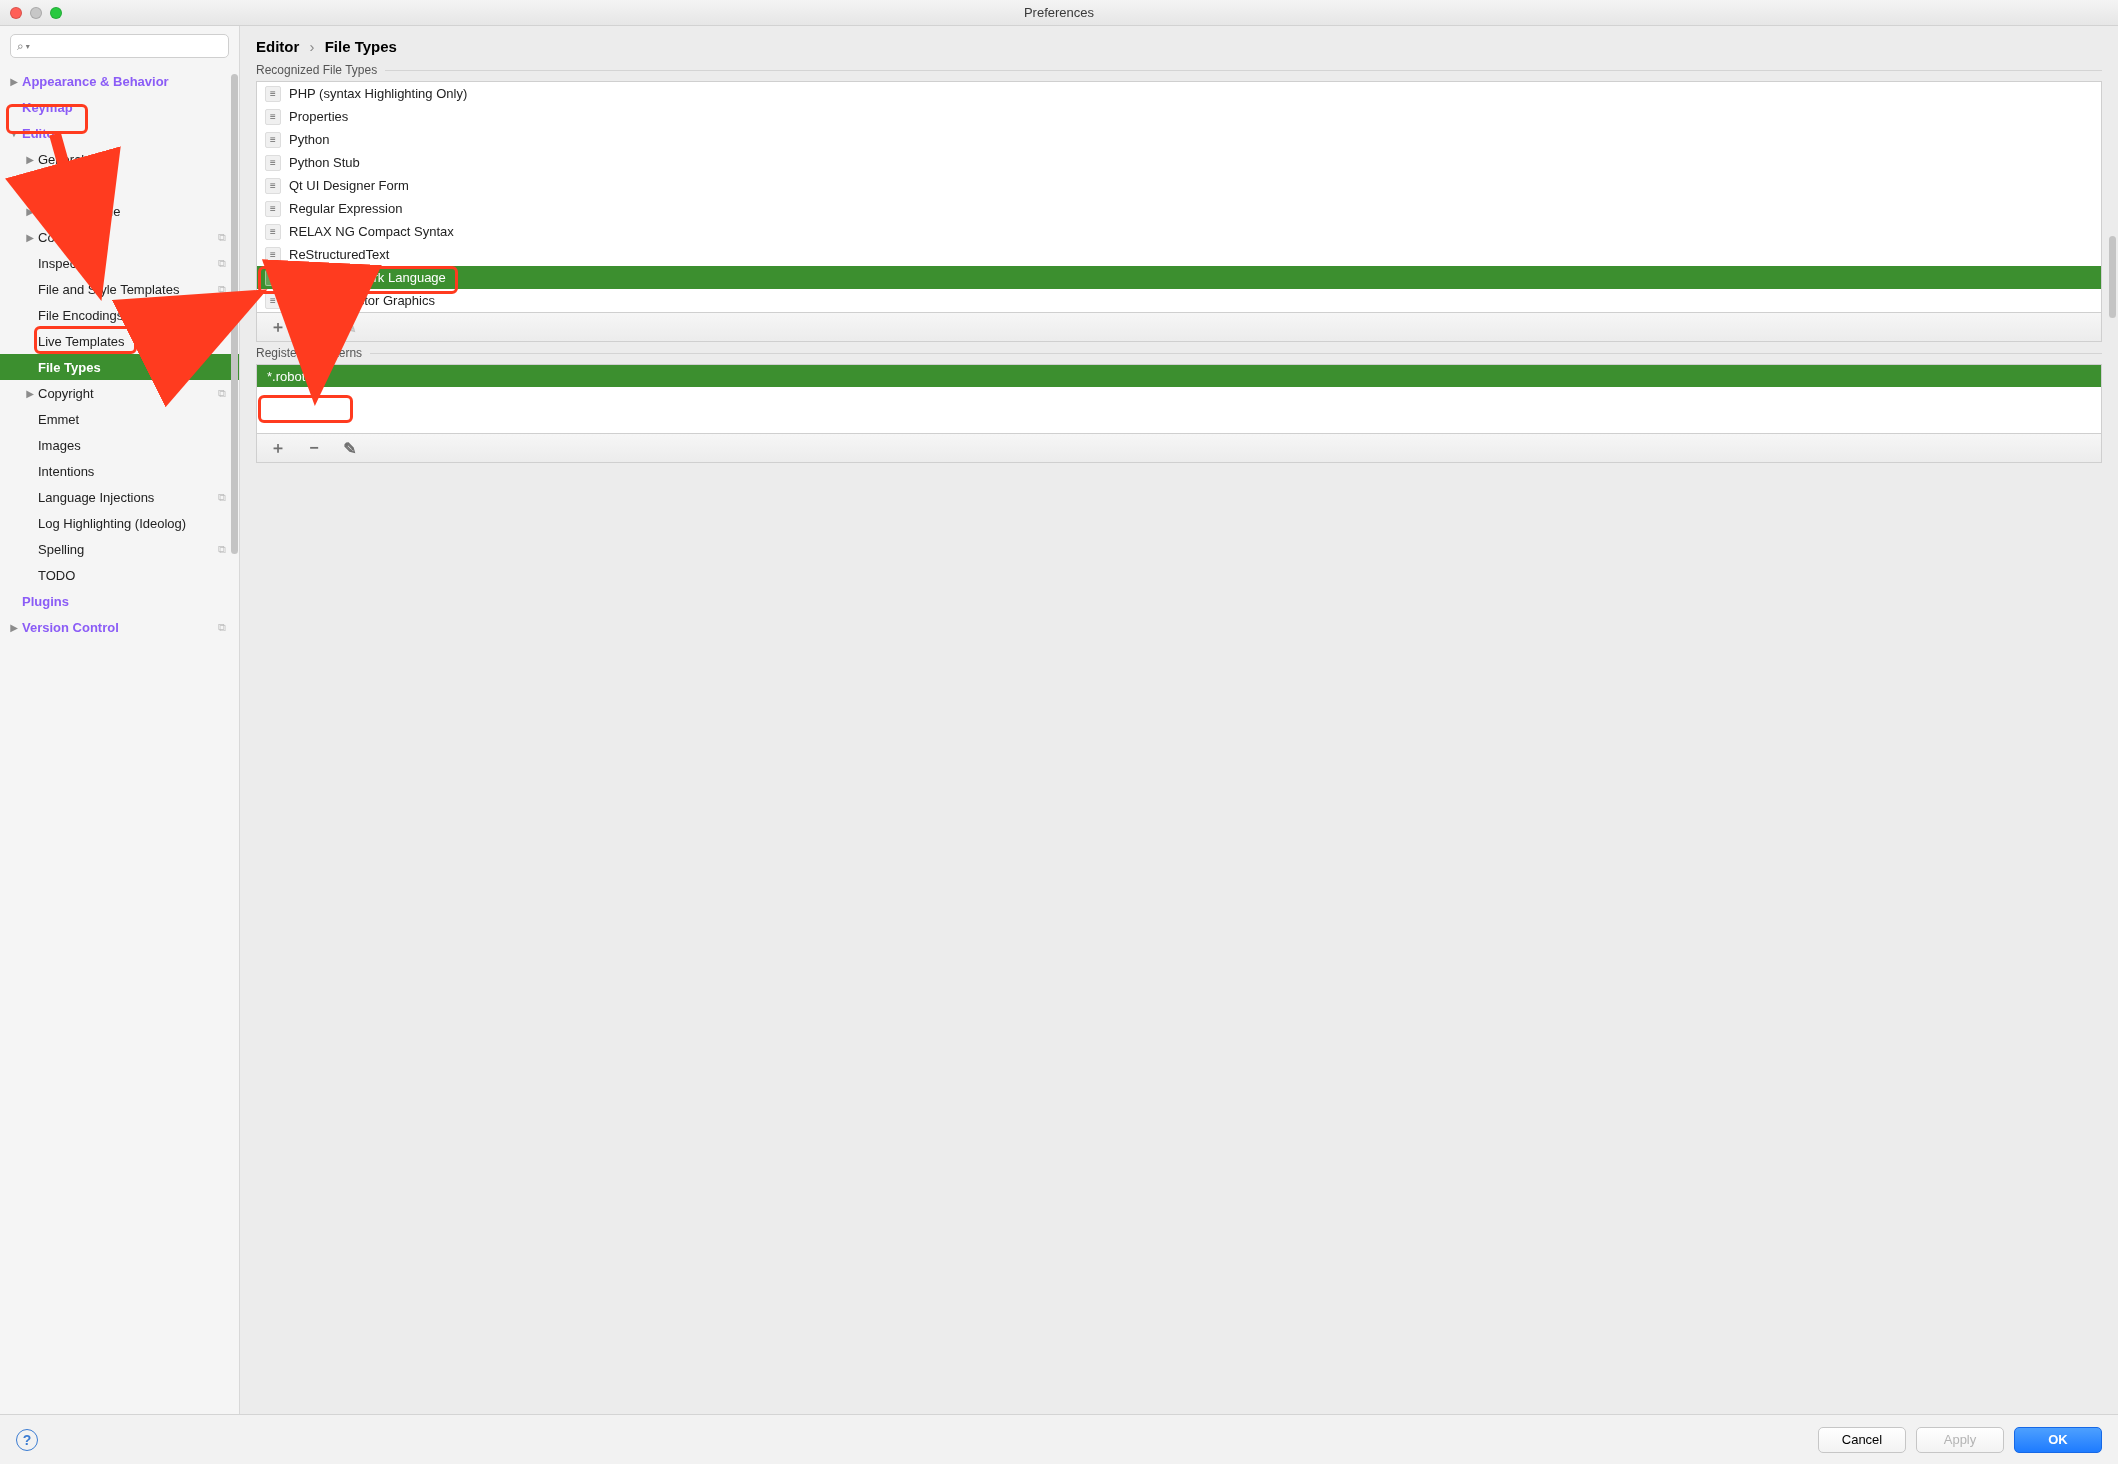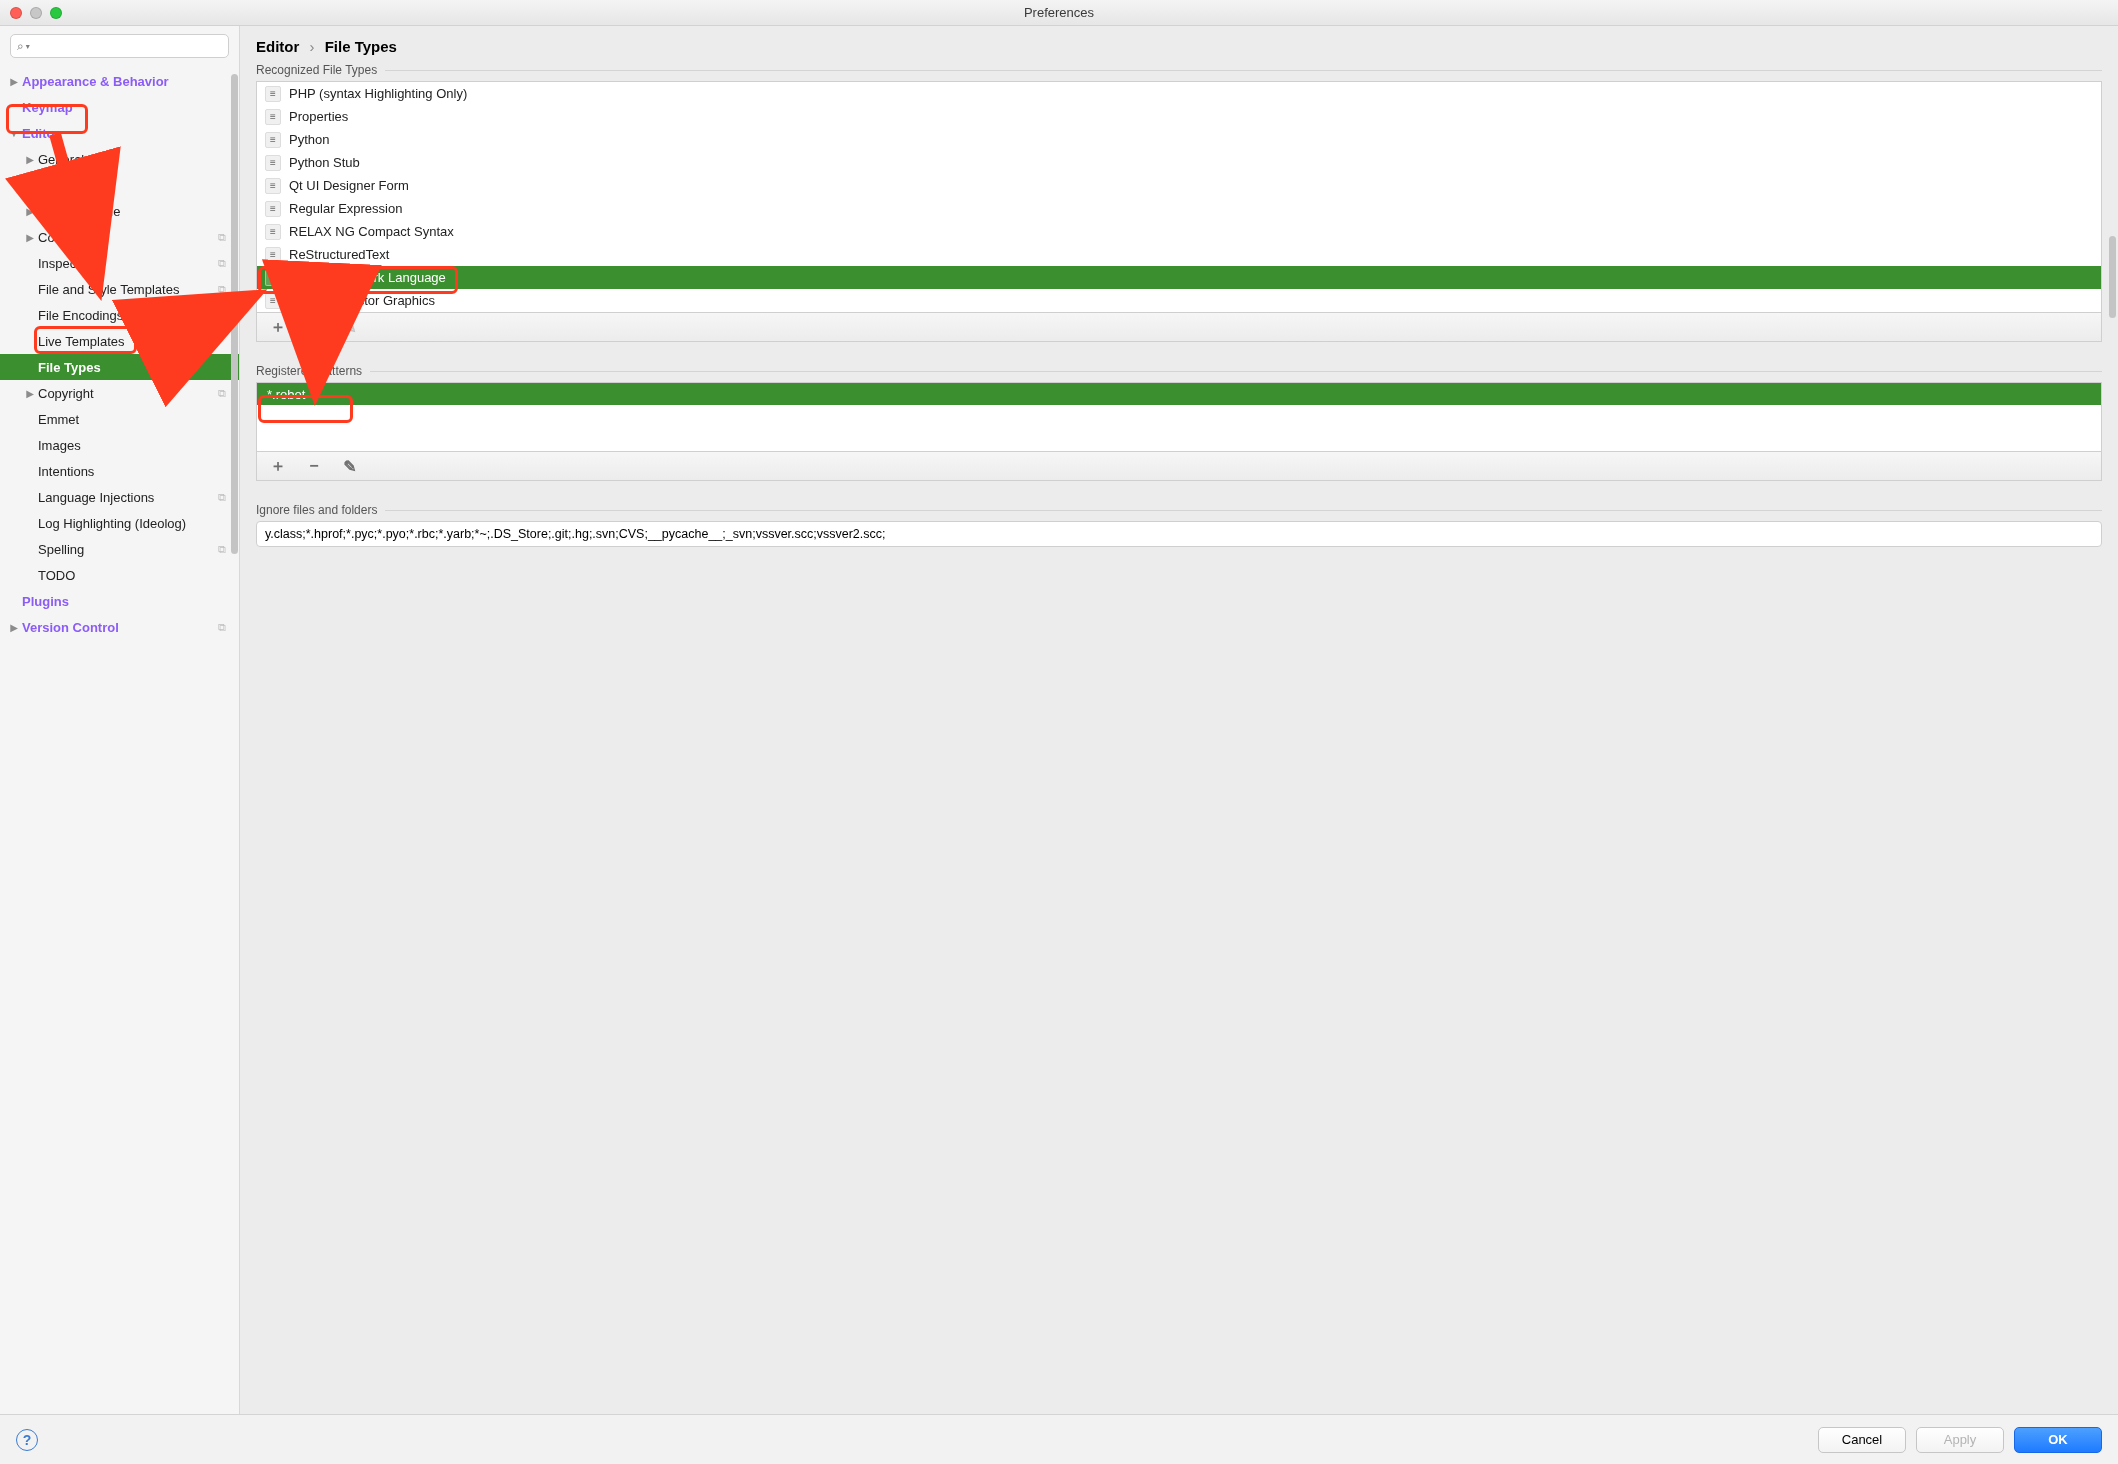--- a/index.html
+++ b/index.html
@@ -163,21 +163,21 @@
     color: #000;
   }
   .breadcrumb .sep { color: #888; margin: 0 6px; font-weight: 400; }
 
   .panel {
     flex: 1;
     padding: 0 16px 10px 16px;
     overflow: hidden;
     display: flex;
     flex-direction: column;
-    gap: 22px;
+    gap: 4px;
   }
 
   .section { }
   .section-header {
     display: flex;
     align-items: center;
     font-size: 12px;
     color: #555;
     margin-bottom: 4px;
   }
@@ -501,27 +501,20 @@
               </div>
             <div class="patterns-empty"></div>
           </div>
           <div class="list-toolbar">
             <span class="tb-btn">＋</span>
             <span class="tb-btn">−</span>
             <span class="tb-btn">✎</span>
           </div>
         </div>
 
-        <div class="section">
-          <div class="section-header">
-            <span class="label">Ignore files and folders</span>
-            <span class="rule"></span>
-          </div>
-          <input class="ignore-input" type="text" value="y.class;*.hprof;*.pyc;*.pyo;*.rbc;*.yarb;*~;.DS_Store;.git;.hg;.svn;CVS;__pycache__;_svn;vssver.scc;vssver2.scc;" style="">
-        </div>
 
       </div>
 
       <div class="main-scrolltrack">
         <div class="main-thumb"></div>
       </div>
     </div>
 
   </div>
 

